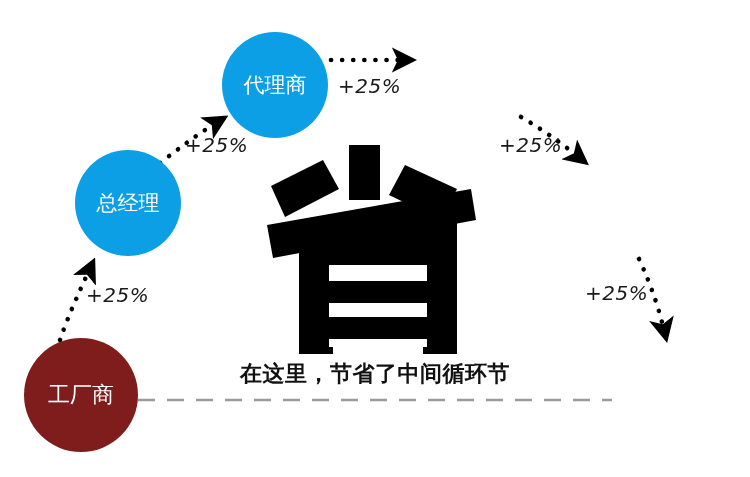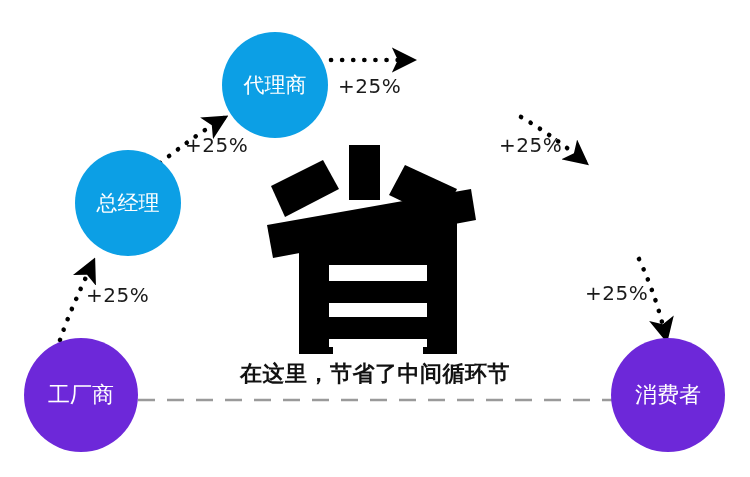--- a/index.html
+++ b/index.html
@@ -34,32 +34,33 @@
     z-index: 4;
   }
   .node-label {
     color: #ffffff;
     font-weight: normal;
     letter-spacing: 0px;
     white-space: nowrap;
     line-height: 1;
   }
   .node.blue { background: #0C9FE5; }
-  .node.black { background: #6d28d9; }
+  .node.black { background: #7f1d1d; }
   .node.blue .node-label { font-size: 21px; }
   .node.black .node-label { font-size: 22px; }
 
   .pct {
     position: absolute;
     font-size: 20px;
     color: #1a1a1a;
     font-weight: 400;
     white-space: nowrap;
     z-index: 5;
     letter-spacing: 0.5px;
+    font-style: italic;
   }
 
   #center-glyph {
     position: absolute;
     left: 265px;
     top: 133px;
     width: 230px;
     height: 230px;
     display: flex;
     align-items: center;
@@ -140,23 +141,20 @@
   <div class="node blue" style="left:75px; top:150px; width:106px; height:106px;">
     <span class="node-label">总经理</span>
   </div>
 
   <div class="node blue" style="left:222px; top:32px; width:106px; height:106px;">
     <span class="node-label">代理商</span>
   </div>
 
 
 
-  <div class="node black" style="left:611px; top:338px; width:114px; height:114px;">
-    <span class="node-label">消费者</span>
-  </div>
 
   <div class="pct" style="left:86px; top:283px;">+25%</div>
   <div class="pct" style="left:185px; top:133px;">+25%</div>
   <div class="pct" style="left:338px; top:74px;">+25%</div>
   <div class="pct" style="left:499px; top:133px;">+25%</div>
   <div class="pct" style="left:585px; top:281px;">+25%</div>
 
   <div id="caption">
     <div class="cap-line">在这里，节省了中间循环节</div>
   </div>

